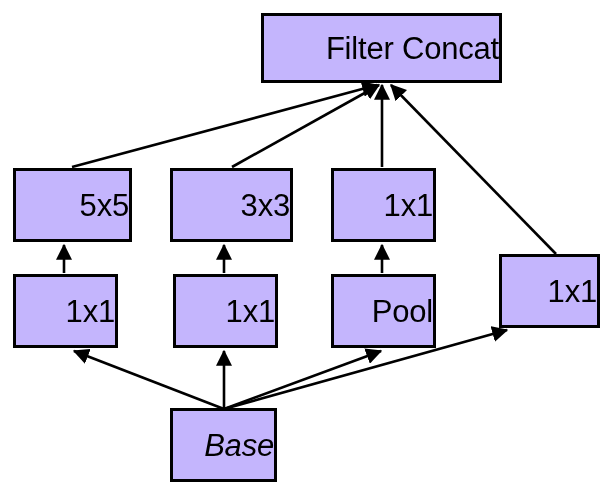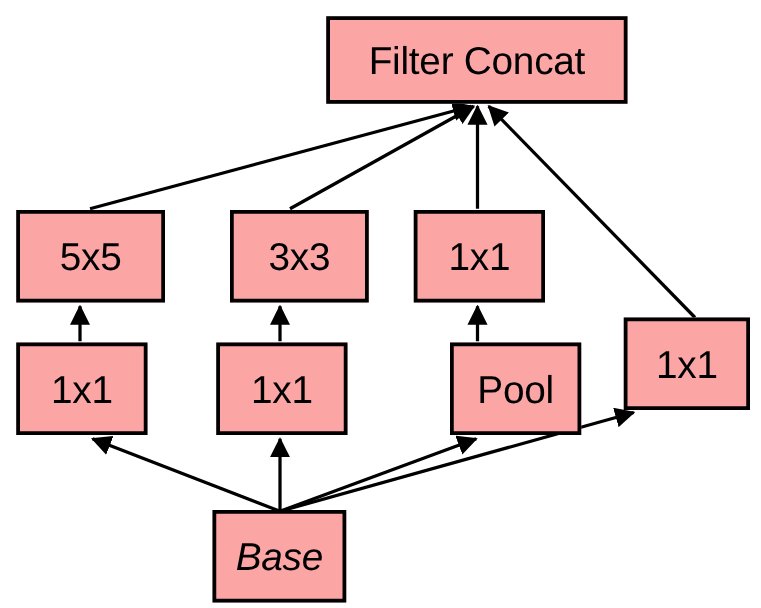--- a/index.html
+++ b/index.html
@@ -20,42 +20,42 @@
     left: 0;
     top: 0;
     width: 609px;
     height: 486px;
     pointer-events: none;
   }
   .node {
     position: absolute;
     box-sizing: border-box;
     border: 3px solid #000000;
-    background: #fca5a5;
+    background: #c4b5fd;
     display: flex;
     align-items: center;
-    justify-content: center;
+    justify-content: flex-end;
     z-index: 2;
   }
   .node-label {
     font-family: "Liberation Sans", sans-serif;
     font-size: 31px;
     line-height: 1;
     color: #000000;
     letter-spacing: -0.2px;
     white-space: nowrap;
     user-select: none;
   }
   .n-concat { left: 261px; top: 13px;  width: 241px; height: 70px; }
   .n-c5     { left: 13px;  top: 168px; width: 119px; height: 74px; }
-  .n-c3     { left: 184px; top: 168px; width: 111px; height: 74px; }
+  .n-c3     { left: 170px; top: 168px; width: 123px; height: 74px; }
   .n-c1top  { left: 331px; top: 168px; width: 105px; height: 74px; }
   .n-r1     { left: 13px;  top: 274px; width: 105px; height: 74px; }
   .n-r2     { left: 173px; top: 274px; width: 105px; height: 74px; }
-  .n-pool   { left: 331px; top: 274px; width: 105px; height: 74px; margin-left: 29px; }
+  .n-pool   { left: 331px; top: 274px; width: 105px; height: 74px; }
   .n-side1  { left: 499px; top: 254px; width: 101px; height: 74px; }
   .n-base   { left: 170px; top: 408px; width: 107px; height: 74px; font-style: italic; }
 </style>
 </head>
 <body>
 
 <div id="canvas">
 
   <svg id="edges" viewBox="0 0 609 486" width="609" height="486">
     <defs>

